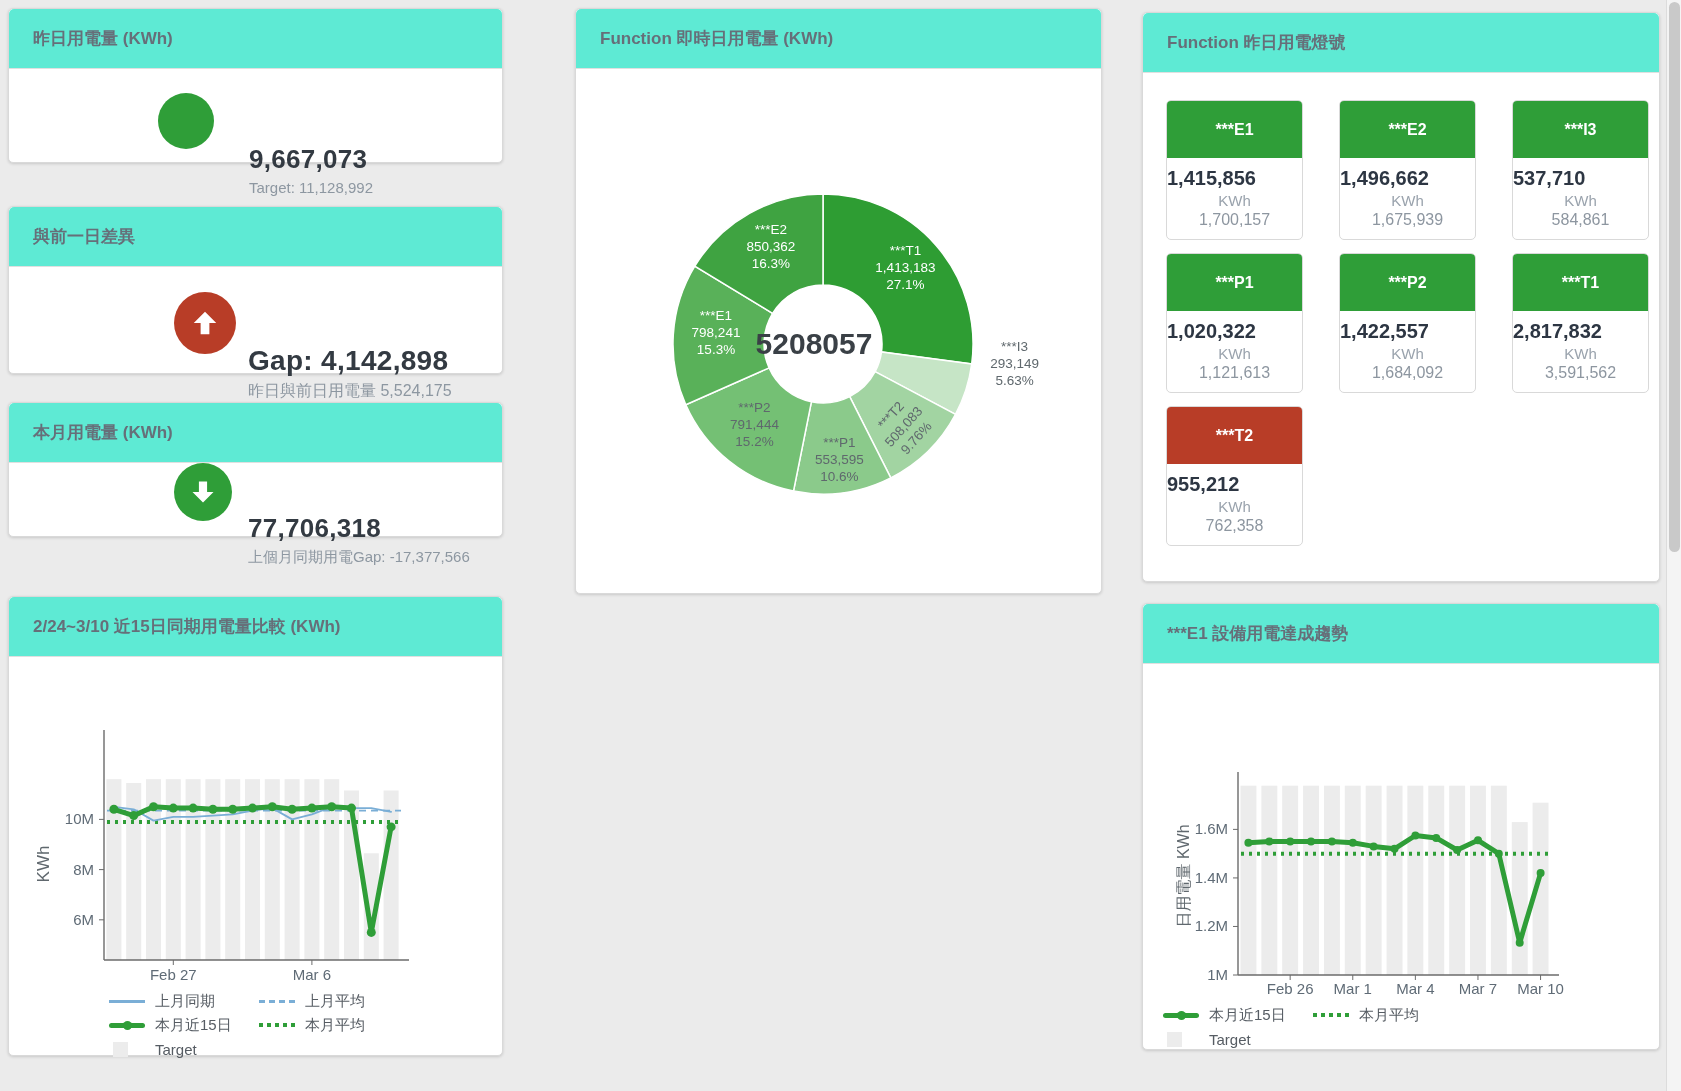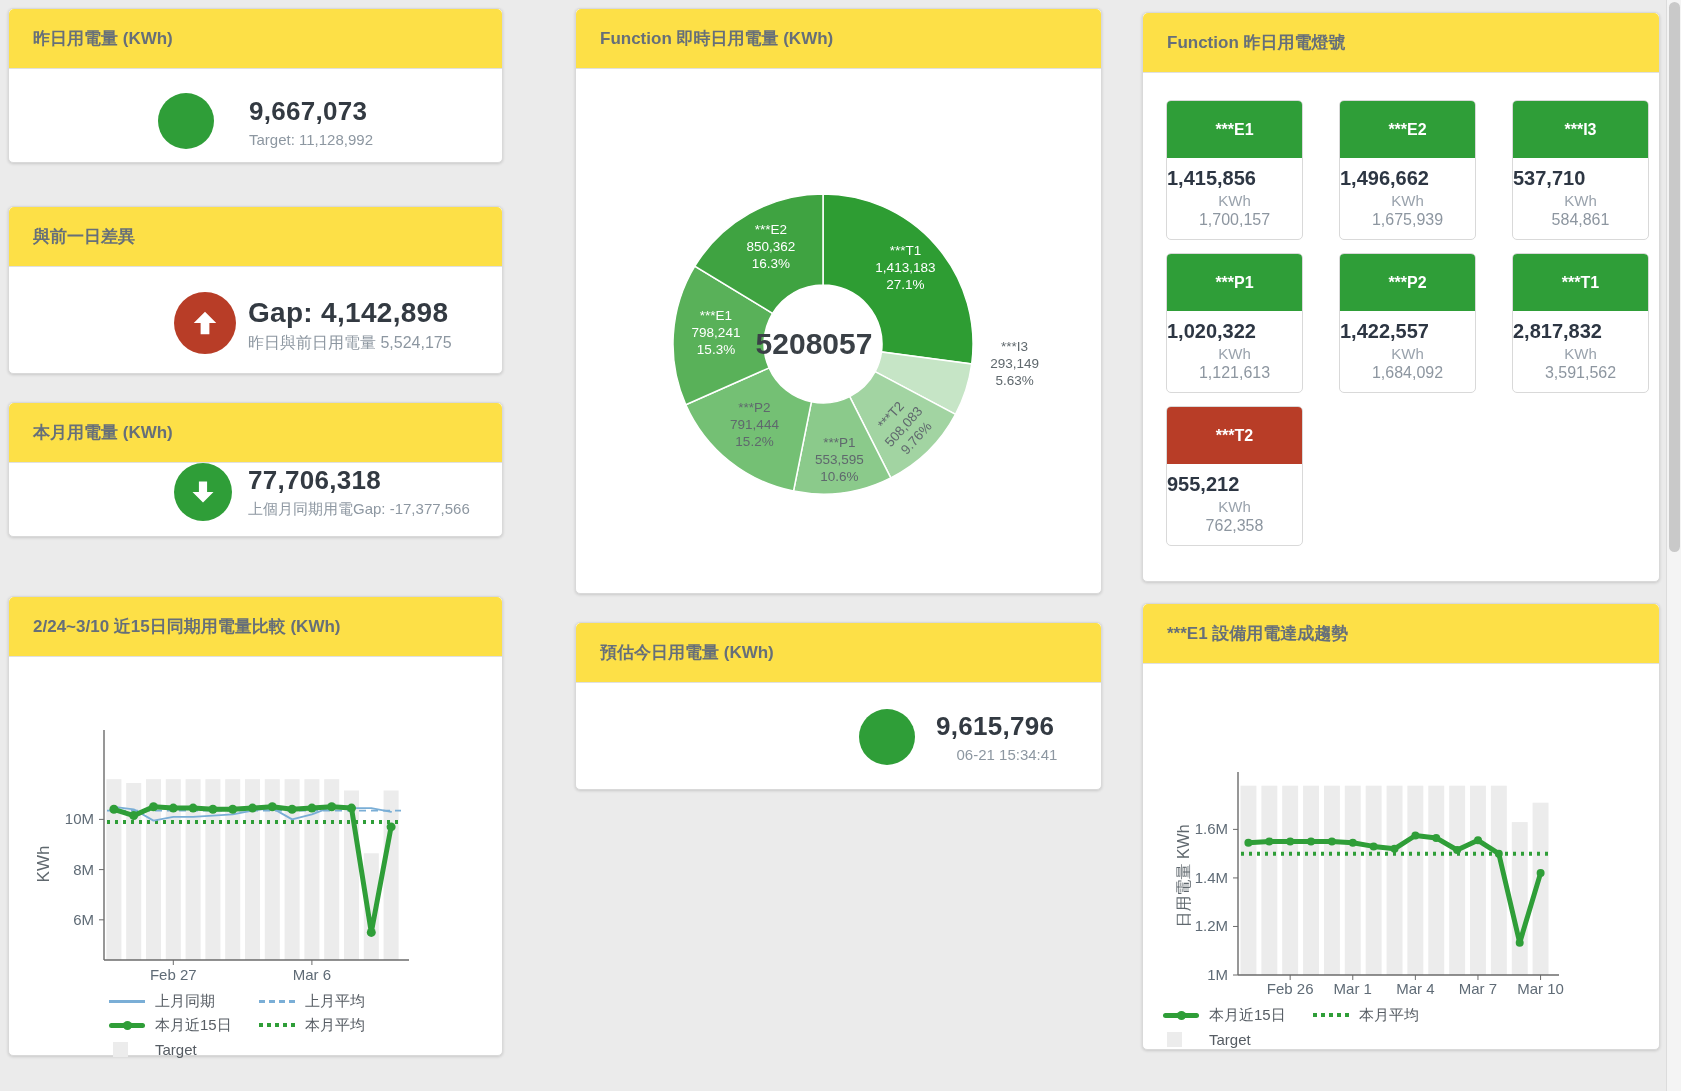--- a/index.html
+++ b/index.html
@@ -5,25 +5,25 @@
   :root{
     --green:#2f9e38; --red:#b83d27; --blue:#7aaed6; --tgt:#ececec;
     --title:#666f79; --dark:#333a42; --sub:#8d97a1;
   }
   *{box-sizing:border-box; margin:0; padding:0;}
   html,body{background:#d8d8d8;}
   #screen{position:relative; width:1681px; height:1091px; background:#ebebeb; overflow:hidden;
     font-family:"Liberation Sans", sans-serif;}
   .card{position:absolute; background:#fff; border:1px solid #d9d9d9; border-radius:5px;
     box-shadow:0 1px 3px rgba(0,0,0,.15);}
-  .card-head{height:60px; background:#fde047; border-bottom:1px solid #e0e0e0; border-radius:5px 5px 0 0;
+  .card-head{height:60px; background:#5eead4; border-bottom:1px solid #e0e0e0; border-radius:5px 5px 0 0;
     display:flex; align-items:center; padding:0 24px; font-size:17px; font-weight:bold; color:var(--title);}
   .stat-circle{position:absolute; border-radius:50%; display:flex; align-items:center; justify-content:center;}
   .stat-circle.green{background:var(--green);} .stat-circle.red{background:var(--red);}
-  .stat-text{position:absolute;}
+  .stat-text{position:absolute;margin-top:48px;}
   .stat-value{font-size:26px; font-weight:bold; color:var(--dark); letter-spacing:.3px;}
   .stat-sub{font-size:15px; color:var(--sub); margin-top:4px;}
   
   .tile{width:137px; height:140px; background:#fff; border:1px solid #d9d9d9; border-radius:5px;}
   .tile-head{height:57px; border-radius:4px 4px 0 0; display:flex; align-items:center; justify-content:center;
     color:#fff; font-size:16px; font-weight:bold;}
   .tile-head.green{background:var(--green);} .tile-head.red{background:var(--red);}
   .tile-value{margin-top:9px; text-align:left; font-size:20px; font-weight:bold; color:#2d3643;}
   .tile-unit{text-align:center; font-size:15px; color:#9aa3ad; margin-top:2px;}
   .tile-target{text-align:center; font-size:16px; color:#8d96a0; margin-top:2px;}
@@ -216,28 +216,20 @@
           <g transform="">
             <text x="194.8" y="165.2" text-anchor="middle" font-size="13.5" fill="#ffffff">***E2</text>
             <text x="194.8" y="182.2" text-anchor="middle" font-size="13.5" fill="#ffffff">850,362</text>
             <text x="194.8" y="199.2" text-anchor="middle" font-size="13.5" fill="#ffffff">16.3%</text>
           </g>
         </svg>
     </div>
     <div class="donut-center" style="left:158px;top:318px;width:160px;">5208057</div>
   </div>
 
-  <div class="card" style="left:575px;top:622px;width:527px;height:168px;">
-    <div class="card-head">預估今日用電量 (KWh)</div>
-    <div class="stat-circle green" style="left:283px;top:86px;width:56px;height:56px;"></div>
-    <div class="stat-text" style="left:360px;top:88px;width:142px;">
-      <div class="stat-value">9,615,796</div>
-      <div class="stat-sub" style="text-align:center;">06-21 15:34:41</div>
-    </div>
-  </div>
 
   <div class="card" style="left:1142px;top:12px;width:518px;height:570px;">
     <div class="card-head">Function 昨日用電燈號</div>
     <div style="position:absolute;left:23px;top:87px;width:489px;display:flex;flex-wrap:wrap;column-gap:36px;row-gap:13px;">
         <div class="tile">
           <div class="tile-head green">***E1</div>
           <div class="tile-value">1,415,856</div>
           <div class="tile-unit">KWh</div>
           <div class="tile-target">1,700,157</div>
         </div>

